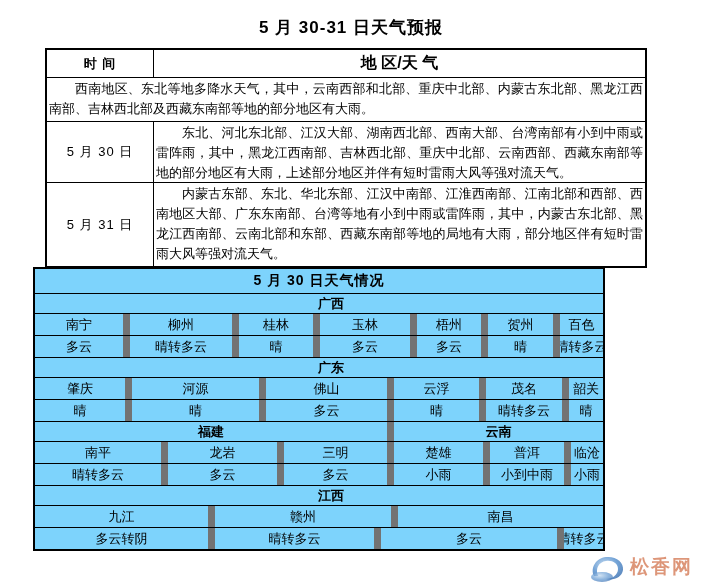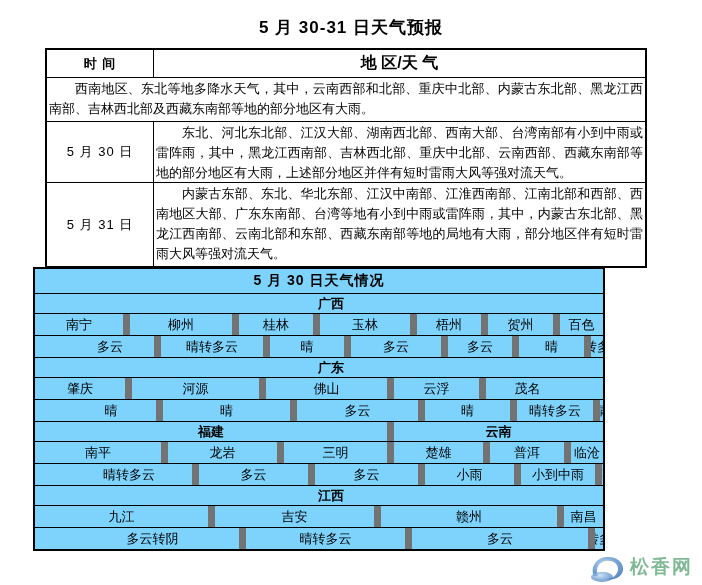--- a/index.html
+++ b/index.html
@@ -65,21 +65,21 @@
     display:flex;align-items:center;justify-content:center;
     font-size:13px;
     box-sizing:border-box;
     border-right:7px solid #737373;
     overflow:hidden;white-space:nowrap;
   }
   .t2 .cell:last-child{border-right:none;}
   .t2 .titlerow{height:24px;}
   .t2 .provrow{height:20px;}
   .t2 .cityrow{height:22px;}
-  .t2 .wxrow{height:22px;padding-left:31px;}
+  .t2 .wxrow{height:22px;}
   .t2 .full{flex:1;margin-left:24px;}
   .t2 .titlecell{flex:1;font-weight:bold;font-size:14px;letter-spacing:1px;}
   .t2 .provcell{font-weight:bold;}
   
   .watermark{
     position:absolute;left:588px;top:548px;width:114px;height:37px;
     display:flex;align-items:center;
     pointer-events:none;
   }
   .wm-logo{width:42px;height:34px;flex:0 0 42px;}
@@ -144,20 +144,21 @@
 
     <div class="t2row provrow">
       <div class="cell provcell full">广东</div>
     </div>
     <div class="t2row cityrow">
       <div class="cell" style="flex:0 0 97px">肇庆</div>
       <div class="cell" style="flex:0 0 134px">河源</div>
       <div class="cell" style="flex:0 0 128px">佛山</div>
       <div class="cell" style="flex:0 0 92px">云浮</div>
       <div class="cell" style="flex:0 0 83px">茂名</div>
+      <div class="cell" style="flex:1">韶关</div>
     </div>
     <div class="t2row wxrow">
       <div class="cell" style="flex:0 0 97px">晴</div>
       <div class="cell" style="flex:0 0 134px">晴</div>
       <div class="cell" style="flex:0 0 128px">多云</div>
       <div class="cell" style="flex:0 0 92px">晴</div>
       <div class="cell" style="flex:0 0 83px">晴转多云</div>
       <div class="cell" style="flex:1">晴</div>
     </div>
 
@@ -180,21 +181,20 @@
       <div class="cell" style="flex:0 0 96px">小雨</div>
       <div class="cell" style="flex:0 0 81px">小到中雨</div>
       <div class="cell" style="flex:1">小雨</div>
     </div>
 
     <div class="t2row provrow">
       <div class="cell provcell full">江西</div>
     </div>
     <div class="t2row cityrow">
       <div class="cell" style="flex:0 0 180px">九江</div>
-      <div class="cell" style="flex:0 0 166px">吉安</div>
       <div class="cell" style="flex:0 0 183px">赣州</div>
       <div class="cell" style="flex:1">南昌</div>
     </div>
     <div class="t2row wxrow">
       <div class="cell" style="flex:0 0 180px">多云转阴</div>
       <div class="cell" style="flex:0 0 166px">晴转多云</div>
       <div class="cell" style="flex:0 0 183px">多云</div>
       <div class="cell" style="flex:1">晴转多云</div>
     </div>
 
@@ -205,16 +205,16 @@
       <defs>
         <radialGradient id="wmblue" cx="40%" cy="35%" r="75%">
           <stop offset="0%" stop-color="#bcd6ee"></stop>
           <stop offset="55%" stop-color="#5b93cf"></stop>
           <stop offset="100%" stop-color="#3c6fae"></stop>
         </radialGradient>
       </defs>
       <path d="M6,26 C2,18 8,8 18,7 C28,6 36,12 35,20 C34,27 26,31 18,29 C24,29 30,25 30,19 C30,13 24,10 18,11 C11,12 7,18 10,26 Z" fill="url(#wmblue)" opacity="0.85"></path>
       <ellipse cx="14" cy="27" rx="11" ry="5" fill="url(#wmblue)" opacity="0.7"></ellipse>
     </svg>
-    <span class="wm-text" style="color: #15803d;">松香网</span>
+    <span class="wm-text" style="color: #c2410c;">松香网</span>
   </div>
 
 </div>
 
 </body></html>

